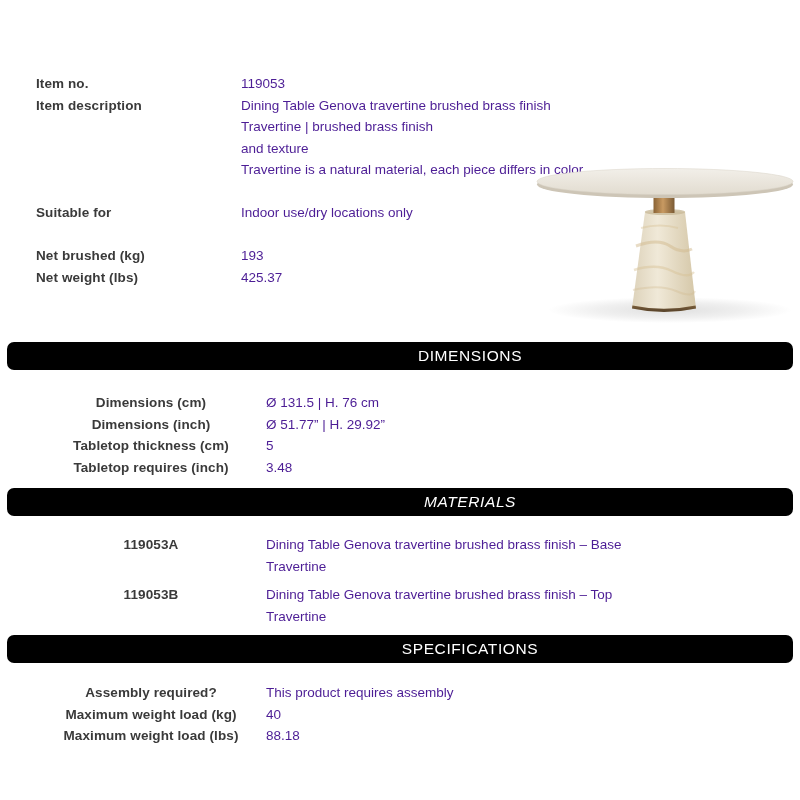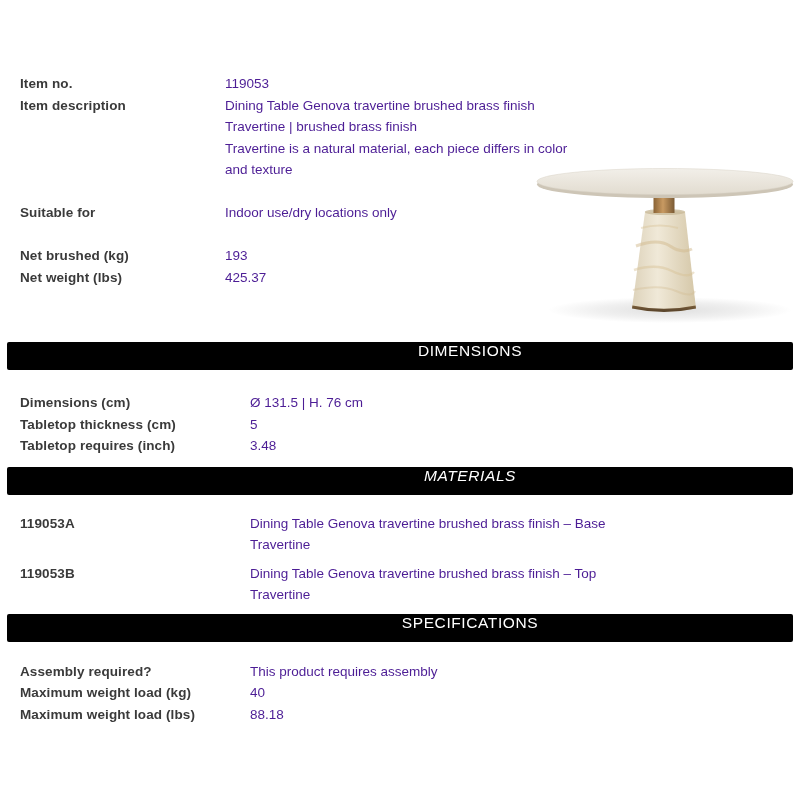--- a/index.html
+++ b/index.html
@@ -13,40 +13,40 @@
     font-size: 13.5px;
     color: #4a4a4a;
   }
   .product-photo {
     position: absolute;
     left: 520px;
     top: 150px;
     width: 280px;
     height: 185px;
   }
-  .rows { padding-left: 20px; padding-right: 20px; }
+  .rows { padding-left: 36px; padding-right: 20px; }
   .row { display: flex; align-items: flex-start; line-height: 21.5px; }
   .row .label {
     flex: 0 0 205px;
     font-weight: 600;
     color: #3a3a3a;
     letter-spacing: 0.1px;
   }
-  .wide-label .row .label { flex: 0 0 230px; }
+  .wide-label .row .label { flex: 0 0 230px; text-align: center; }
   .row .value { flex: 1; color: #4c1d95; }
   .info { padding-top: 73px; }
   .row.gap-before { margin-top: 21.5px; }
   .bar {
     margin: 8px 7px;
     height: 28px;
     background: #000000;
     color: #ffffff;
     display: flex;
-    align-items: flex-start;
-    border-radius: 2px;
+    align-items: center;
+    border-radius: 7px;
   }
   .bar .bar-title {
     flex: 1;
     text-align: center;
     padding-left: 140px;
     font-size: 15.5px;
     letter-spacing: 0.6px;
     font-weight: 400;
   }
   #bar-dimensions { margin-top: 54px; }
@@ -114,22 +114,22 @@
       <div class="label">Item no.</div>
       <div class="value">
         <div>119053</div>
       </div>
     </div>
     <div class="row">
       <div class="label">Item description</div>
       <div class="value">
         <div>Dining Table Genova travertine brushed brass finish</div>
         <div>Travertine | brushed brass finish</div>
+        <div>and texture</div>
         <div>Travertine is a natural material, each piece differs in color</div>
-        <div>and texture</div>
       </div>
     </div>
     <div class="row gap-before">
       <div class="label">Suitable for</div>
       <div class="value">
         <div>Indoor use/dry locations only</div>
       </div>
     </div>
     <div class="row gap-before">
       <div class="label">Net brushed (kg)</div>
@@ -149,20 +149,26 @@
     <span class="bar-title">DIMENSIONS</span>
   </div>
   <div class="rows wide-label dims">
     <div class="row">
       <div class="label">Dimensions (cm)</div>
       <div class="value">
           <div>Ø 131.5 | H. 76 cm</div>
         </div>
     </div>
     <div class="row">
+      <div class="label">Dimensions (inch)</div>
+      <div class="value">
+          <div>Ø 51.77” | H. 29.92”</div>
+        </div>
+    </div>
+    <div class="row">
       <div class="label">Tabletop thickness (cm)</div>
       <div class="value">
           <div>5</div>
         </div>
     </div>
     <div class="row">
       <div class="label">Tabletop requires (inch)</div>
       <div class="value">
           <div>3.48</div>
         </div>

